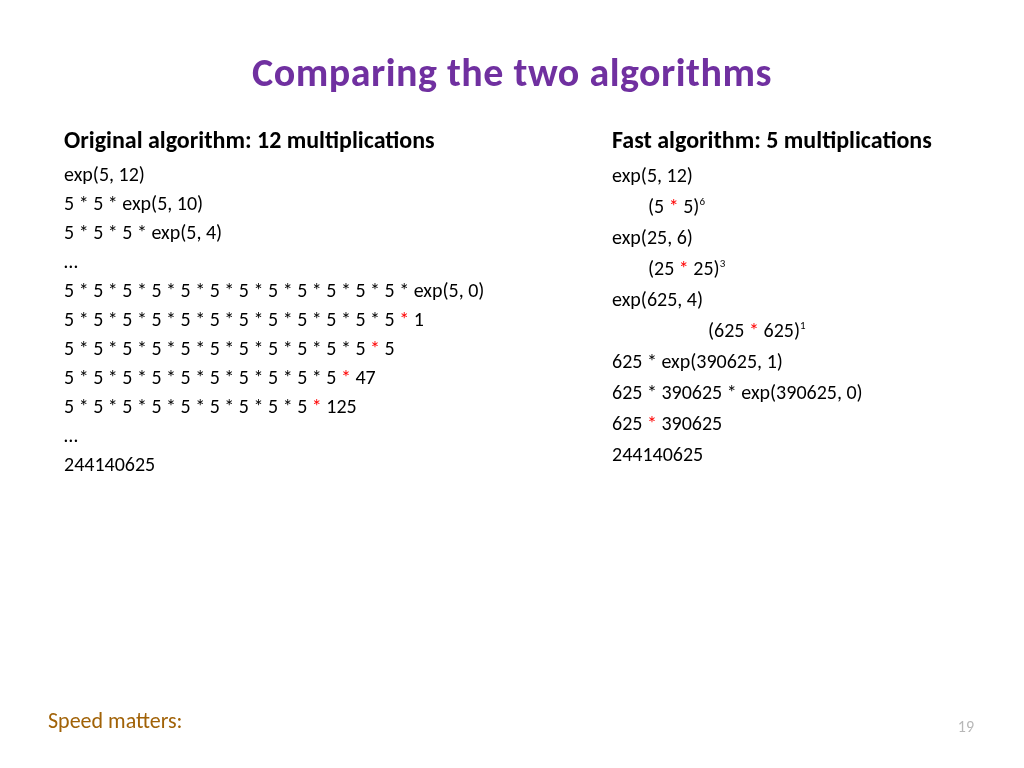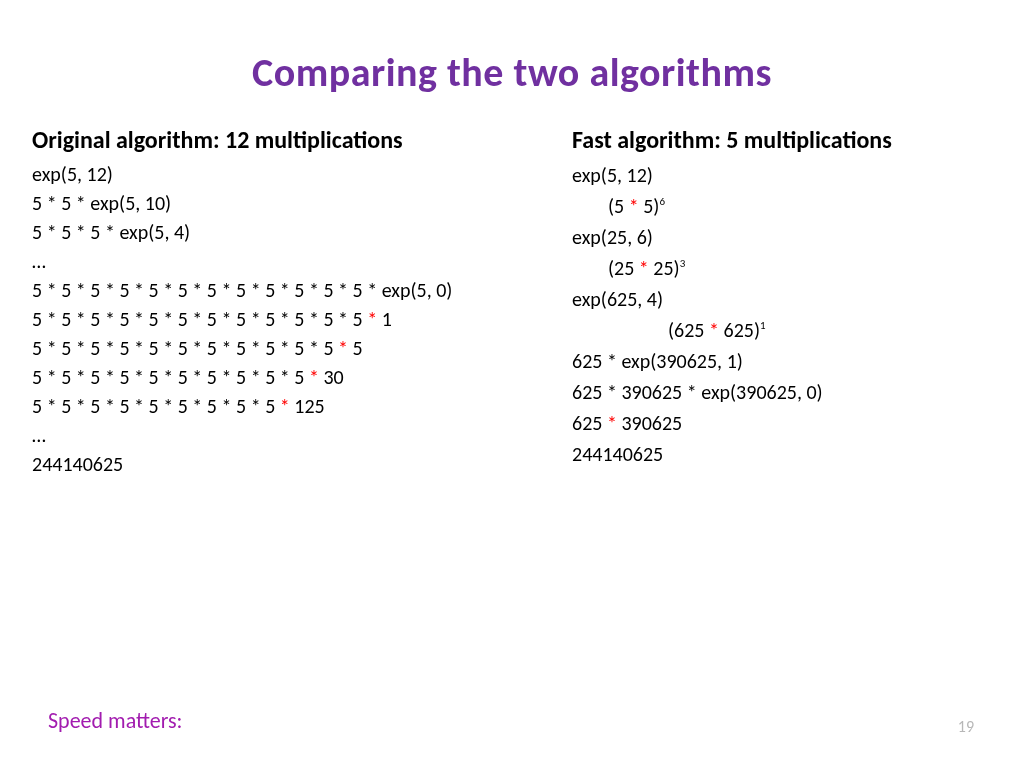--- a/index.html
+++ b/index.html
@@ -22,20 +22,22 @@
     text-align: center;
     font-size: 40px;
     font-weight: 700;
     color: #7030A0;
     margin-bottom: 28px;
     letter-spacing: 0.5px;
   }
   .columns {
     display: flex;
     width: 100%;
+    gap: 8px;
+    margin-left: 32px;
   }
   .col-left {
     flex: 0 0 540px;
   }
   .col-right {
     flex: 1;
   }
   .subhead {
     font-size: 24px;
     font-weight: 700;
@@ -54,21 +56,21 @@
   }
   .indent1 { padding-left: 36px; }
   .indent2 { padding-left: 96px; }
   .red { color: #ff0000; }
   sup { font-size: 11px; vertical-align: super; }
   .footer-note {
     position: absolute;
     left: 48px;
     bottom: 32px;
     font-size: 22px;
-    color: #a21caf;
+    color: #a16207;
     line-height: 1.35;
   }
   .page-num {
     position: absolute;
     right: 50px;
     bottom: 32px;
     font-size: 16px;
     color: #b7b7b7;
   }
 </style>
@@ -84,21 +86,21 @@
     <div class="col-left">
       <div class="subhead">Original algorithm:  12 multiplications</div>
       <div class="trace" id="left-trace">
           <div><span>exp(5, 12)</span></div>
           <div><span>5 * 5 * exp(5, 10)</span></div>
           <div><span>5 * 5 * 5 * exp(5, 4)</span></div>
           <div><span>…</span></div>
           <div><span>5 * 5 * 5 * 5 * 5 * 5 * 5 * 5 * 5 * 5 * 5 * 5 * exp(5, 0)</span></div>
           <div><span>5 * 5 * 5 * 5 * 5 * 5 * 5 * 5 * 5 * 5 * 5 * 5 </span><span class="red">*</span><span> 1</span></div>
           <div><span>5 * 5 * 5 * 5 * 5 * 5 * 5 * 5 * 5 * 5 * 5 </span><span class="red">*</span><span> 5</span></div>
-          <div><span>5 * 5 * 5 * 5 * 5 * 5 * 5 * 5 * 5 * 5 </span><span class="red">*</span><span> 30</span></div>
+          <div><span>5 * 5 * 5 * 5 * 5 * 5 * 5 * 5 * 5 * 5 </span><span class="red">*</span><span> 47</span></div>
           <div><span>5 * 5 * 5 * 5 * 5 * 5 * 5 * 5 * 5 </span><span class="red">*</span><span> 125</span></div>
           <div><span>…</span></div>
           <div><span>244140625</span></div>
         </div>
     </div>
 
     <div class="col-right">
       <div class="subhead">Fast algorithm:  5 multiplications</div>
       <div class="trace trace-right" id="right-trace">
           <div><span>exp(5, 12)</span></div>

